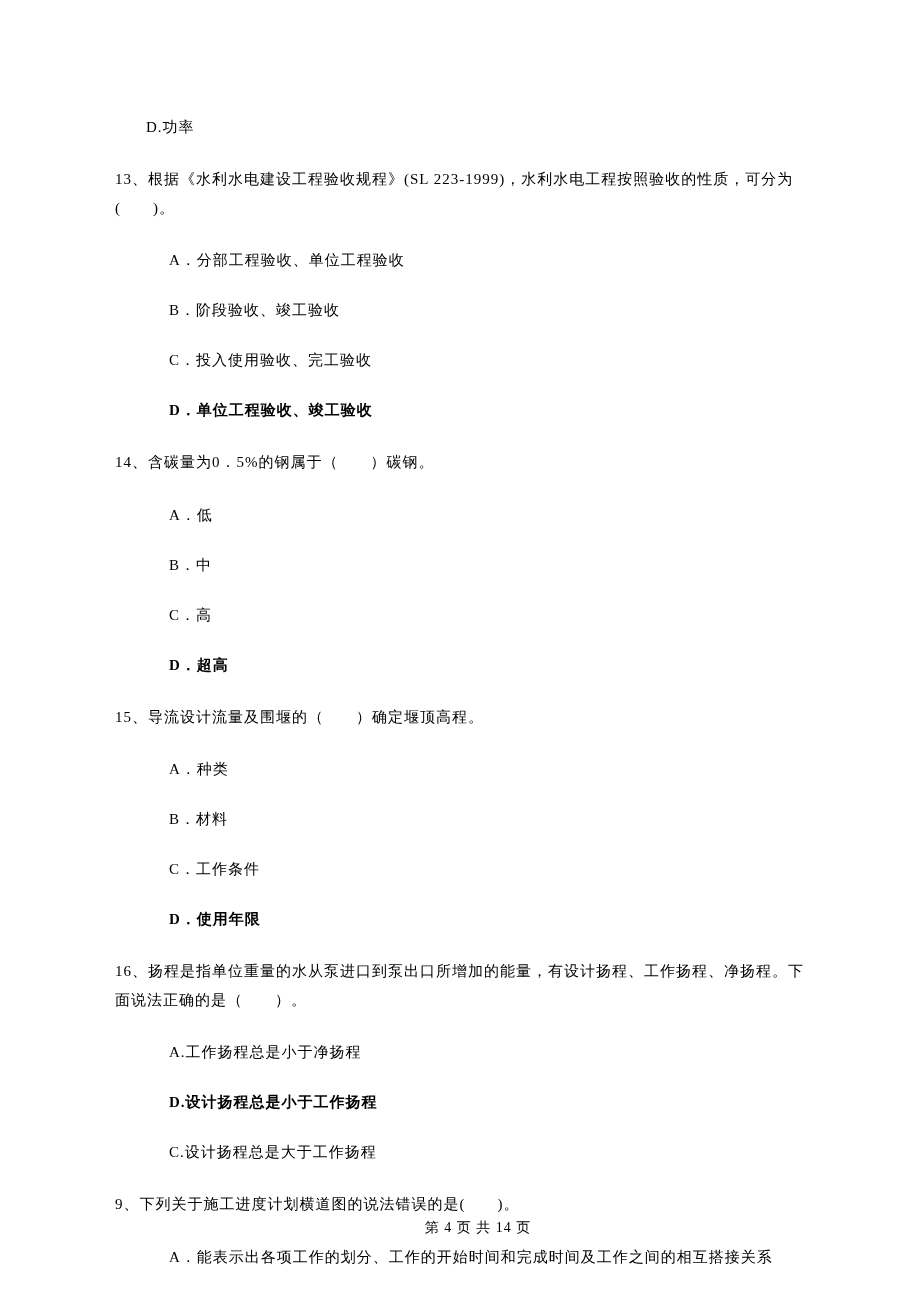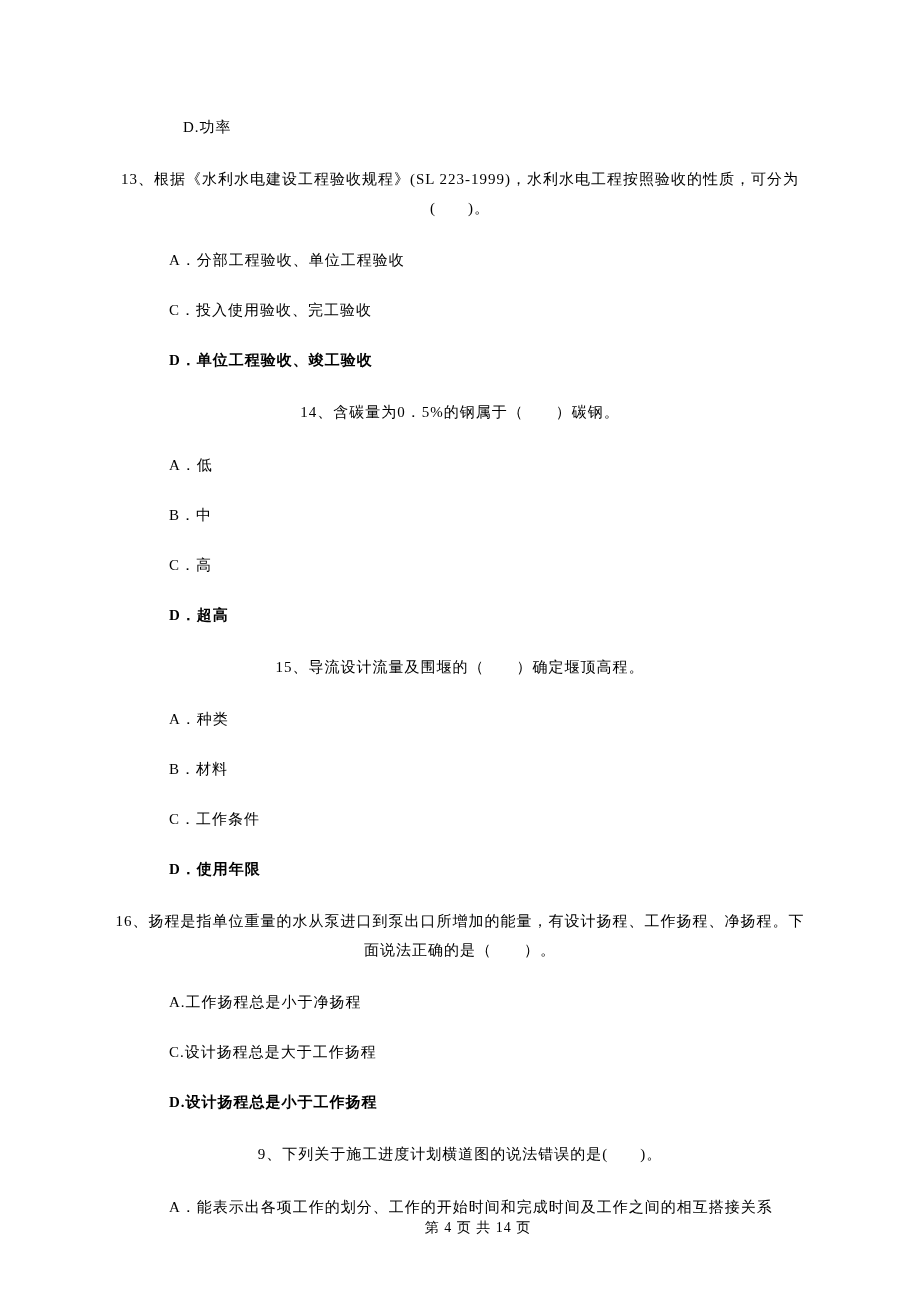--- a/index.html
+++ b/index.html
@@ -14,30 +14,29 @@
       font-family: "SimSun", "宋体", serif;
       color: #000000;
       position: relative;
     }
     .page-content {
       padding: 115px 115px 0 115px;
     }
     .option-single {
       font-size: 15px;
       line-height: 1.6;
-      margin-left: 68px;
+      margin-left: 31px;
       margin-bottom: 26px;
       letter-spacing: 1px;
     }
     .question {
       font-size: 15px;
       line-height: 1.9;
       margin-bottom: 26px;
       letter-spacing: 1px;
-      text-align: center;
     }
     .option {
       font-size: 15px;
       line-height: 1.6;
       margin-left: 54px;
       margin-bottom: 26px;
       letter-spacing: 1px;
     }
     .option-last {
       margin-bottom: 26px;
@@ -55,38 +54,39 @@
     }
   </style>
 </head>
 <body>
 
 <div class="page-content">
   <div class="option-single">D.功率</div>
 
   <div class="question">13、根据《水利水电建设工程验收规程》(SL 223-1999)，水利水电工程按照验收的性质，可分为(　　)。</div>
   <div class="option">A．分部工程验收、单位工程验收</div>
+  <div class="option">B．阶段验收、竣工验收</div>
   <div class="option">C．投入使用验收、完工验收</div>
   <div class="option option-last">D．单位工程验收、竣工验收</div>
 
   <div class="question">14、含碳量为0．5%的钢属于（　　）碳钢。</div>
   <div class="option">A．低</div>
   <div class="option">B．中</div>
   <div class="option">C．高</div>
   <div class="option option-last">D．超高</div>
 
   <div class="question">15、导流设计流量及围堰的（　　）确定堰顶高程。</div>
   <div class="option">A．种类</div>
   <div class="option">B．材料</div>
   <div class="option">C．工作条件</div>
   <div class="option option-last">D．使用年限</div>
 
   <div class="question">16、扬程是指单位重量的水从泵进口到泵出口所增加的能量，有设计扬程、工作扬程、净扬程。下面说法正确的是（　　）。</div>
   <div class="option">A.工作扬程总是小于净扬程</div>
+  <div class="option option-last">D.设计扬程总是小于工作扬程</div>
   <div class="option">C.设计扬程总是大于工作扬程</div>
-  <div class="option option-last">D.设计扬程总是小于工作扬程</div>
 
   <div class="question">9、下列关于施工进度计划横道图的说法错误的是(　　)。</div>
   <div class="option">A．能表示出各项工作的划分、工作的开始时间和完成时间及工作之间的相互搭接关系</div>
 
 </div>
 
 <div class="footer">第 4 页 共 14 页</div>
 
 </body></html>

